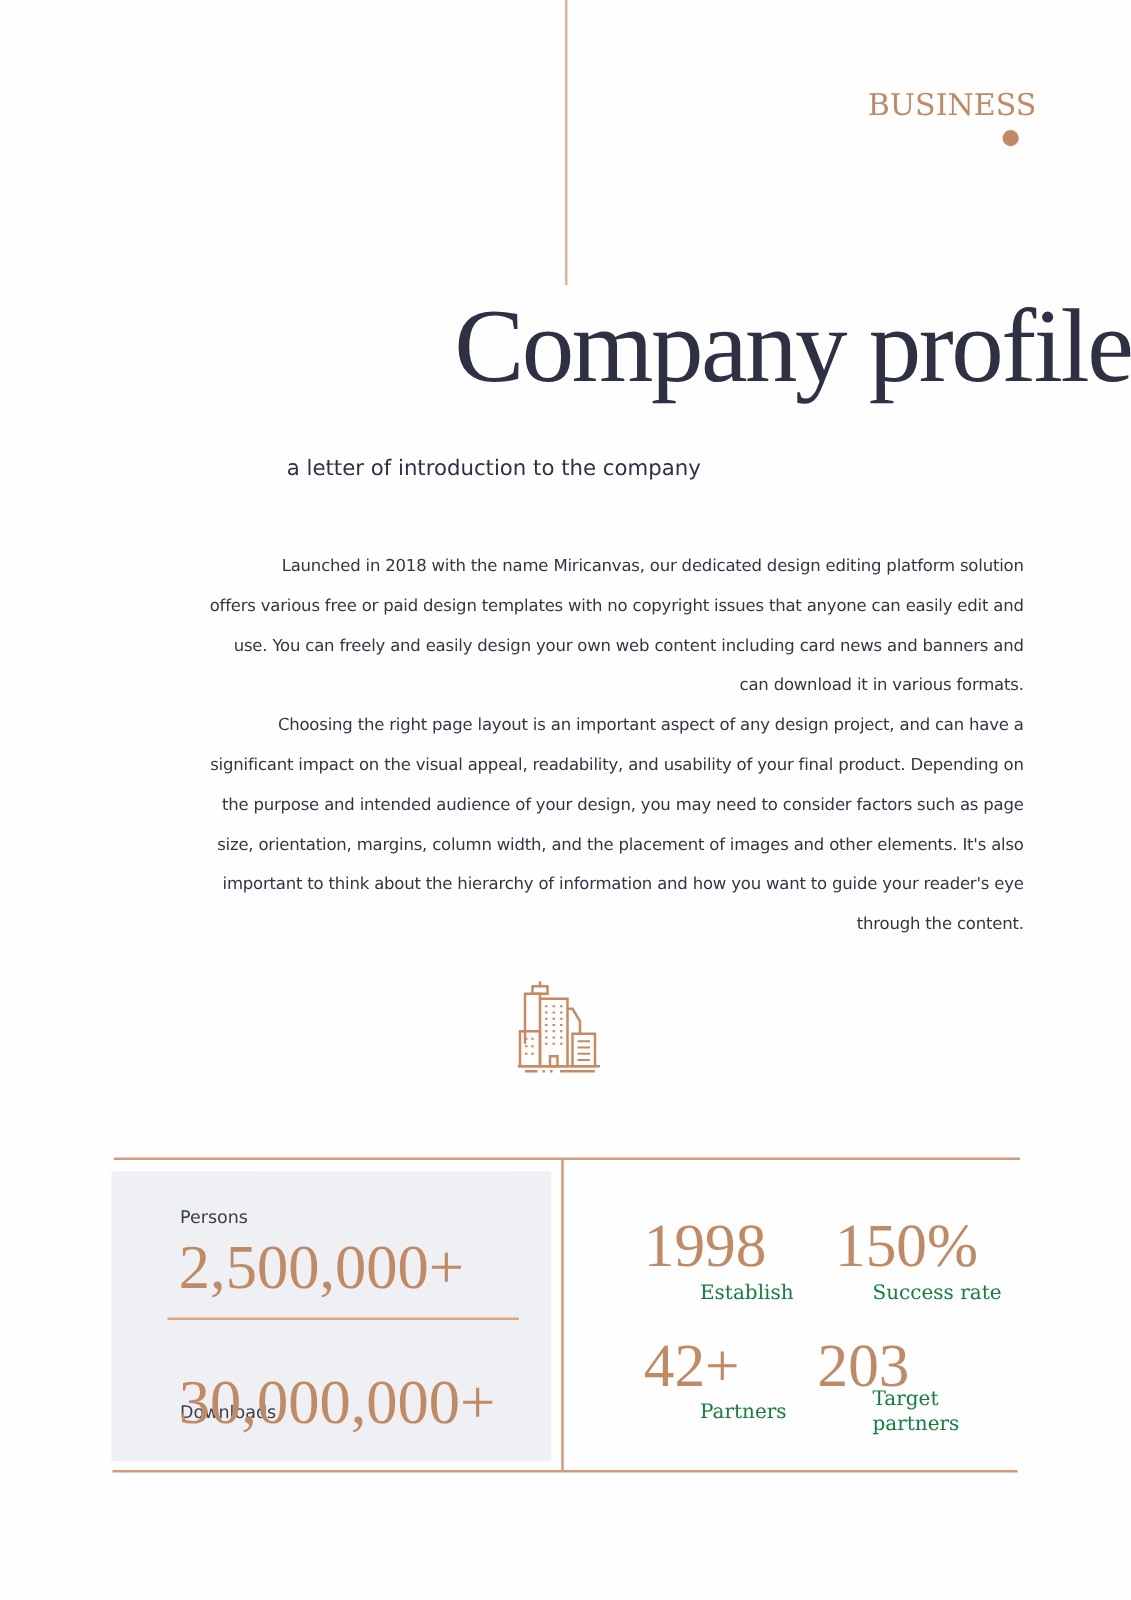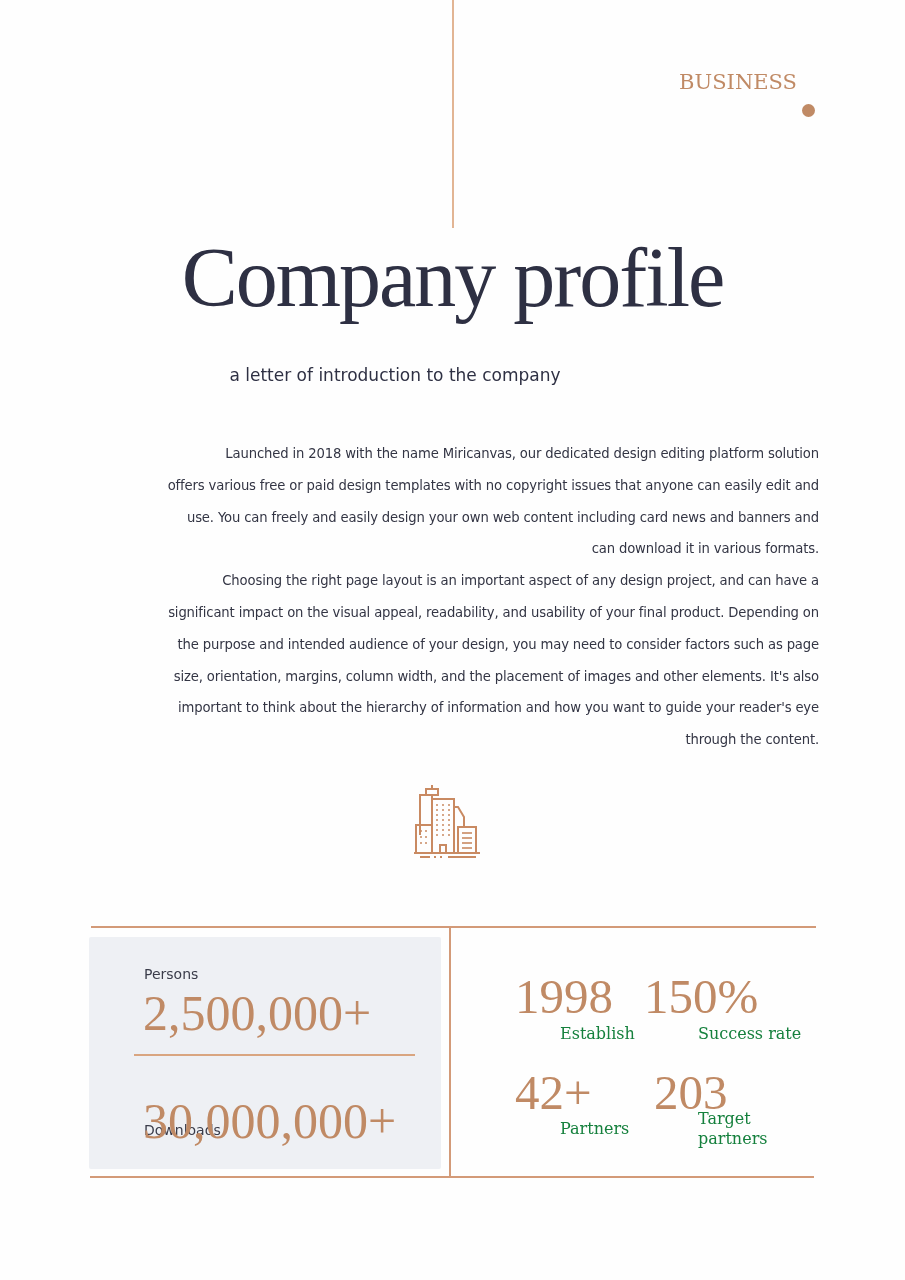--- a/index.html
+++ b/index.html
@@ -5,27 +5,27 @@
     html, body { margin: 0; padding: 0; }
     body {
       width: 905px; height: 1280px; position: relative; overflow: hidden;
       background: #fefefe;
       font-family: "DejaVu Sans", sans-serif;
       color: #2d2f40;
     }
     .abs { position: absolute; }
     .vline-top { left: 452px; top: 0; width: 2px; height: 228px; background: #e2b594; }
     .business {
-      right: 108px; top: 70px;
-      font-family: "DejaVu Serif", serif; font-size: 21px; color: #c08a65;
+      right: 76px; top: 70px;
+      font-family: "DejaVu Serif", serif; font-size: 24px; color: #c08a65;
       letter-spacing: 0px; font-weight: 300;
     }
     .dot { left: 802px; top: 104px; width: 13px; height: 13px; border-radius: 50%; background: #c08a65; }
     .title {
-      left: 0; width: 905px; top: 228px; text-align: center;
+      left: 0; width: 905px; top: 228px; text-align: right;
       font-family: "Liberation Serif", serif; font-size: 84px; color: #2e3043;
       letter-spacing: -2px; line-height: 100px;
     }
     .subtitle {
       left: 0; width: 790px; top: 365px; text-align: center;
       font-family: "DejaVu Sans", sans-serif; font-size: 17px; color: #2e3043;
     }
     .body-text {
       left: 89px; top: 438px; width: 730px;
       font-family: "DejaVu Sans", sans-serif; font-size: 13.2px; color: #333544;
@@ -143,21 +143,21 @@
 <div class="abs gray-box"></div>
 <div class="abs stat-label-sans persons-label">Persons</div>
 <div class="abs stat-big persons-value">2,500,000+</div>
 <div class="abs box-divider"></div>
 <div class="abs stat-label-sans downloads-label">Downloads</div>
 <div class="abs stat-big downloads-value">30,000,000+</div>
 
 <div class="abs stat-big kpi-value" style="left:515px;top:972px;">1998</div>
 <div class="abs kpi-label" style="left:517px;top:1024px;">Establish</div>
 
-<div class="abs stat-big kpi-value" style="left:644px;top:972px;text-align:center;">150%</div>
+<div class="abs stat-big kpi-value" style="left:668px;top:972px;text-align:center;">150%</div>
 <div class="abs kpi-label" style="left:655px;top:1024px;">Success rate</div>
 
 <div class="abs stat-big kpi-value" style="left:515px;top:1068px;">42+</div>
 <div class="abs kpi-label" style="left:517px;top:1119px;">Partners</div>
 
 <div class="abs stat-big kpi-value" style="left:654px;top:1068px;">203</div>
 <div class="abs kpi-label" style="left:655px;top:1109px;">
   <div>Target</div>
   <div>partners</div>
 </div>

